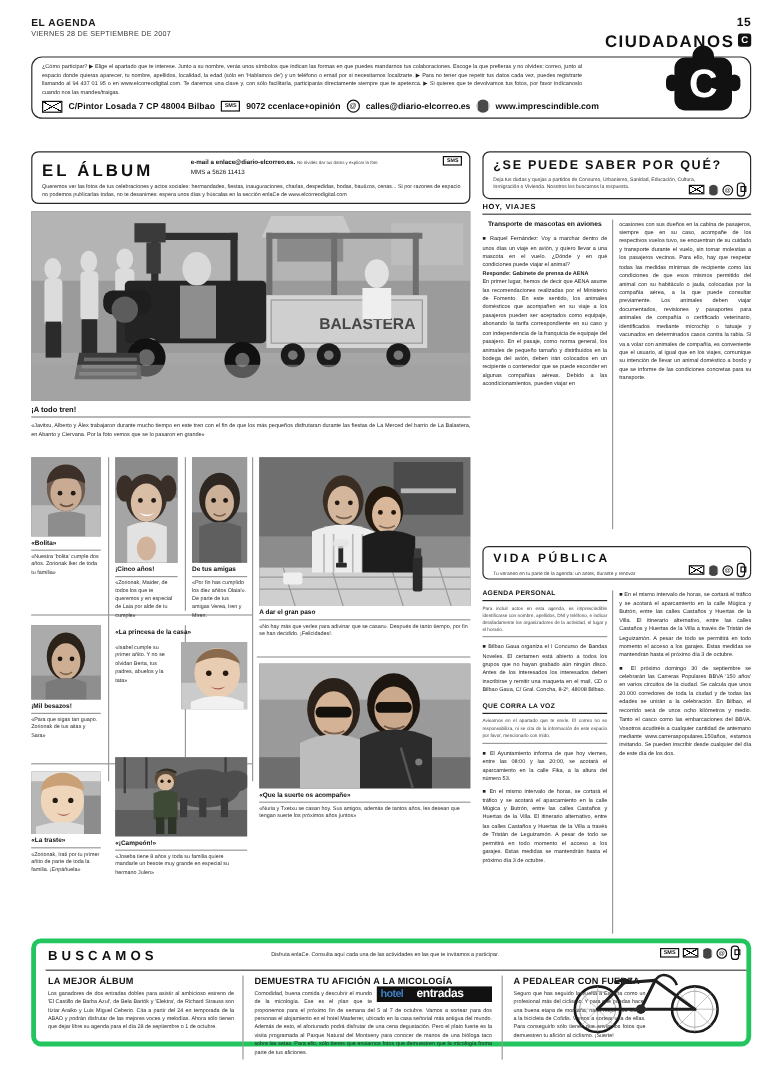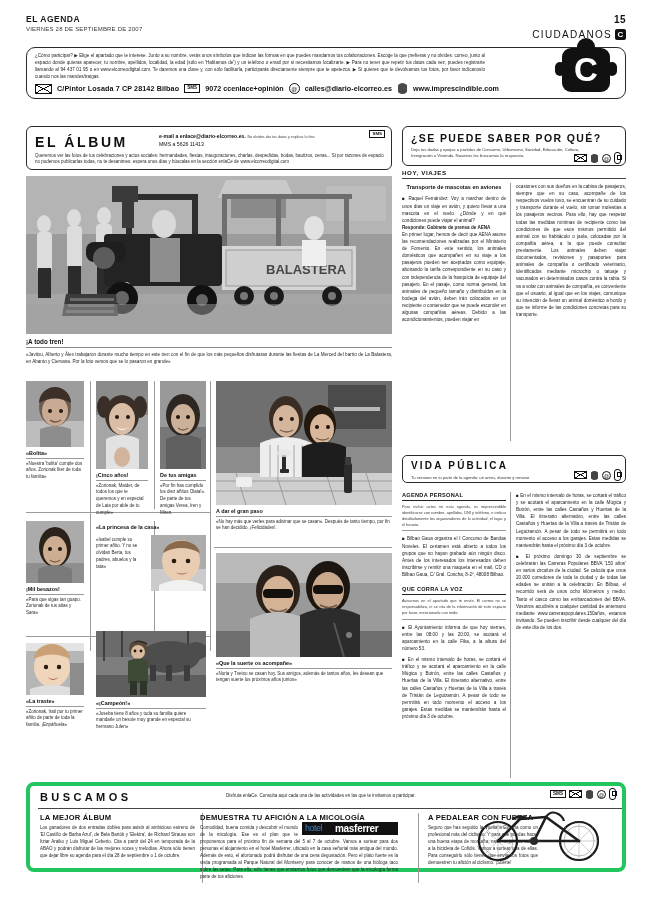--- a/index.html
+++ b/index.html
@@ -13,21 +13,21 @@
     overflow:hidden;
   }
 
   
   .masthead { position:absolute; left:26px; top:14px; width:600px; height:28px; }
   .mh-left { position:absolute; left:0; top:0; }
   .mh-paper { font-size:8.5px; font-weight:bold; letter-spacing:.5px; color:#1a1a1a; }
   .mh-date  { font-size:6px; color:#3a3a3a; margin-top:2px; letter-spacing:.2px; }
   .mh-right { position:absolute; right:0; top:0; text-align:right; }
   .mh-pageno { font-size:10px; font-weight:bold; letter-spacing:.5px; }
-  .mh-sec { font-size:10px; font-weight:normal; letter-spacing:1.3px; display:inline-block; vertical-align:middle;}
+  .mh-sec { font-size:14px; font-weight:bold; letter-spacing:1.3px; display:inline-block; vertical-align:middle;}
   .mh-clogo {
     display:inline-block; vertical-align:middle; margin-left:3px;
     width:11px;height:11px;background:#111;color:#fff;border-radius:2px;
     font-size:8px;font-weight:bold;text-align:center;line-height:11px;
   }
 
   
   .infobox {
     position:absolute; left:26px; top:47px; width:600px; height:52px;
     border:1px solid #2b2b2b; border-radius:9px; background:#fff;
@@ -143,21 +143,21 @@
   .busc-title { position:absolute; left:10px; top:5px; font-size:11px; font-weight:bold; letter-spacing:3.4px;}
   .busc-lead { position:absolute; left:196px; top:7px; width:330px; font-size:4.5px; line-height:1.4; color:#262626;}
   .busc-rule { position:absolute; left:8px; top:22px; width:584px; border-top:.7px solid #444;}
   .bcol { position:absolute; top:27px; }
   .bcol-h { font-size:7.6px; font-weight:bold; letter-spacing:.2px; }
   .bcol-p { font-size:4.5px; line-height:1.55; color:#262626; text-align:justify; margin-top:3px;}
   .bsep { position:absolute; top:27px; height:70px; border-left:.6px solid #9a9a9a;}
 
   .mf-logo{ float:right; width:96px; height:13px; background:#111; color:#fff;
             margin:0 0 1px 4px; position:relative;}
-  .mf-logo .mf1{position:absolute;left:3px;top:1px;font-size:9px;font-weight:normal;color:#3f7fc1;letter-spacing:-.5px;}
+  .mf-logo .mf1{position:absolute;left:3px;top:1px;font-size:9px;font-weight:bold;color:#3f7fc1;letter-spacing:-.5px;}
   .mf-logo .mf2{position:absolute;left:33px;top:1px;font-size:10px;font-weight:bold;color:#fff;letter-spacing:-.3px;}
 
   .bike { position:absolute; right:4px; bottom:4px; width:150px; height:62px;}
 </style>
 </head>
 <body>
 
 <div class="masthead">
   <div class="mh-left">
     <div class="mh-paper">EL AGENDA</div>
@@ -169,21 +169,21 @@
       <span class="mh-sec">CIUDADANOS</span><span class="mh-clogo">C</span>
     </div>
   </div>
 </div>
 
 <div class="infobox">
   <div class="info-text">¿Cómo participar? ▶ Elige el apartado que te interese. Junto a su nombre, verás unos símbolos que indican las formas en que puedes mandarnos tus colaboraciones. Escoge la que prefieras y no olvides: correo, junto al espacio donde quieras aparecer, tu nombre, apellidos, localidad, la edad (sólo en 'Hablamos de') y un teléfono o email por si necesitamos localizarte. ▶ Para no tener que repetir tus datos cada vez, puedes registrarte llamando al 94 437 01 95 o en www.elcorreodigital.com. Te daremos una clave y, con sólo facilitarla, participarás directamente siempre que te apetezca. ▶ Si quieres que te devolvamos tus fotos, por favor indícanoslo cuando nos las mandes/traigas.</div>
 
   <div class="info-contact">
     <span class="ic-env"></span>
-    <span class="ic-addr">C/Pintor Losada 7 CP 28142 Bilbao</span>
+    <span class="ic-addr">C/Pintor Losada 7 CP 48004 Bilbao</span>
     <span class="ic-sms">SMS</span>
     <span class="ic-smsnum">9072 ccenlace+opinión</span>
     <span class="ic-at">@</span>
     <span class="ic-mail">calles@diario-elcorreo.es</span>
     <span class="ic-globe"></span>
     <span class="ic-web">www.imprescindible.com</span>
   </div>
 
 
   <div class="bigC">
@@ -560,25 +560,25 @@
   <div class="busc-rule"></div>
 
   <div class="bsep" style="left:172px;"></div>
   <div class="bsep" style="left:388px;"></div>
 
   <div class="bcol" style="left:10px; width:155px;">
     <div class="bcol-h">LA MEJOR ÁLBUM</div>
     <div class="bcol-p">Los ganadores de dos entradas dobles para asistir al ambicioso estreno de 'El Castillo de Barba Azul', de Bela Bartók y 'Elektra', de Richard Strauss son Itziar Araiko y Luis Miguel Ceberio. Cita a partir del 24 en temporada de la ABAO y podrán disfrutar de las mejores voces y melodías. Ahora sólo tienen que dejar libre su agenda para el día 28 de septiembre o 1 de octubre.</div>
   </div>
 
-  <div class="bcol" style="left:170px; width:198px;">
+  <div class="bcol" style="left:182px; width:198px;">
     <div class="bcol-h">DEMUESTRA TU AFICIÓN A LA MICOLOGÍA</div>
     <div class="mf-logo">
       <span class="mf1">hotel</span>
-      <span class="mf2">masferrer</span>
+      <span class="mf2">entradas</span>
     </div>
     <div class="bcol-p">Comodidad, buena comida y descubrir el mundo de la micología. Ese es el plan que te proponemos para el próximo fin de semana del 5 al 7 de octubre. Vamos a sortear para dos personas el alojamiento en el hotel Masferrer, ubicado en la casa señorial más antigua del mundo. Además de esto, el afortunado podrá disfrutar de una cena degustación. Pero el plato fuerte es la visita programada al Parque Natural del Montseny para conocer de manos de una bióloga taco sobre las setas. Para ello, sólo tienes que enviarnos fotos que demuestren que la micología forma parte de tus aficiones.</div>
   </div>
 
   <div class="bcol" style="left:398px; width:192px;">
     <div class="bcol-h">A PEDALEAR CON FUERZA</div>
     <div class="bcol-p" style="width:110px;">Seguro que has seguido la Vuelta a España como un profesional más del ciclismo. Y para que puedas hacer una buena etapa de montaña, nada mejor que subirte a la bicicleta de Cofidis. Vamos a sortear una de ellas. Para conseguirlo sólo tienes que enviarnos fotos que demuestren tu afición al ciclismo. ¡Suerte!</div>
     <svg class="bike" viewBox="0 0 150 62">
       <circle cx="32" cy="40" r="19" fill="none" stroke="#1b1b1b" stroke-width="2.2"></circle>
       <circle cx="32" cy="40" r="15" fill="none" stroke="#888" stroke-width=".6"></circle>

